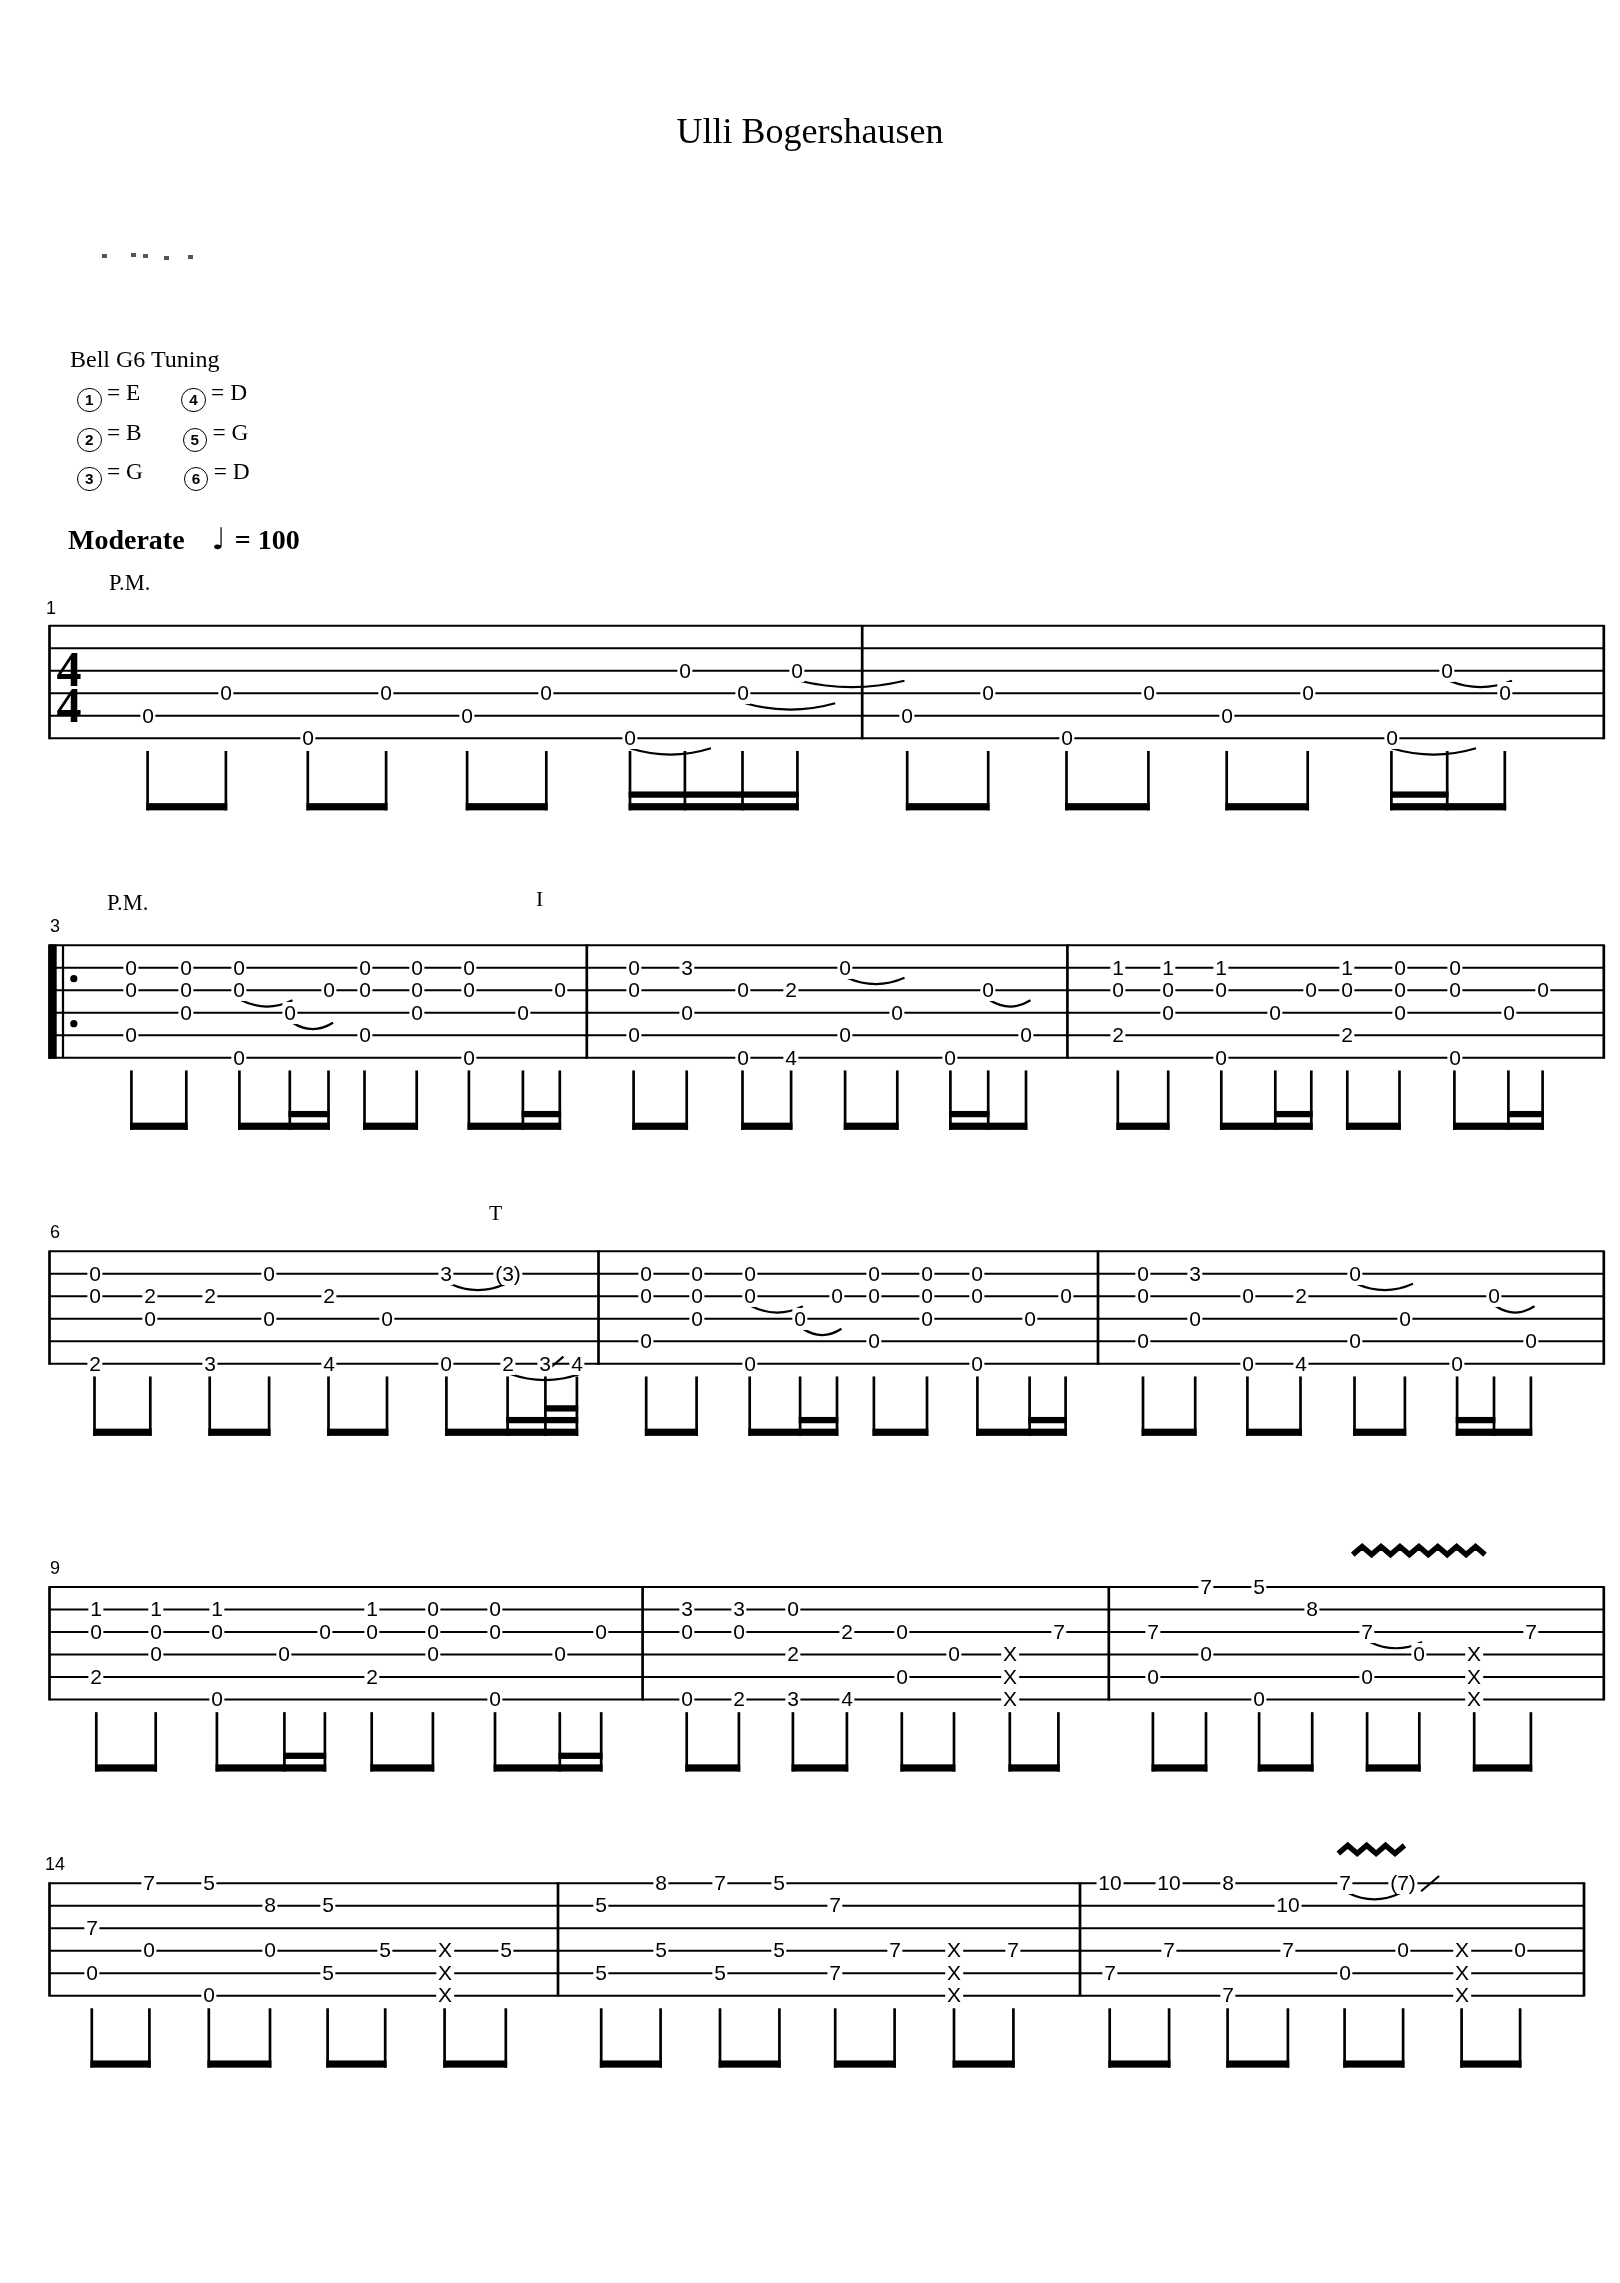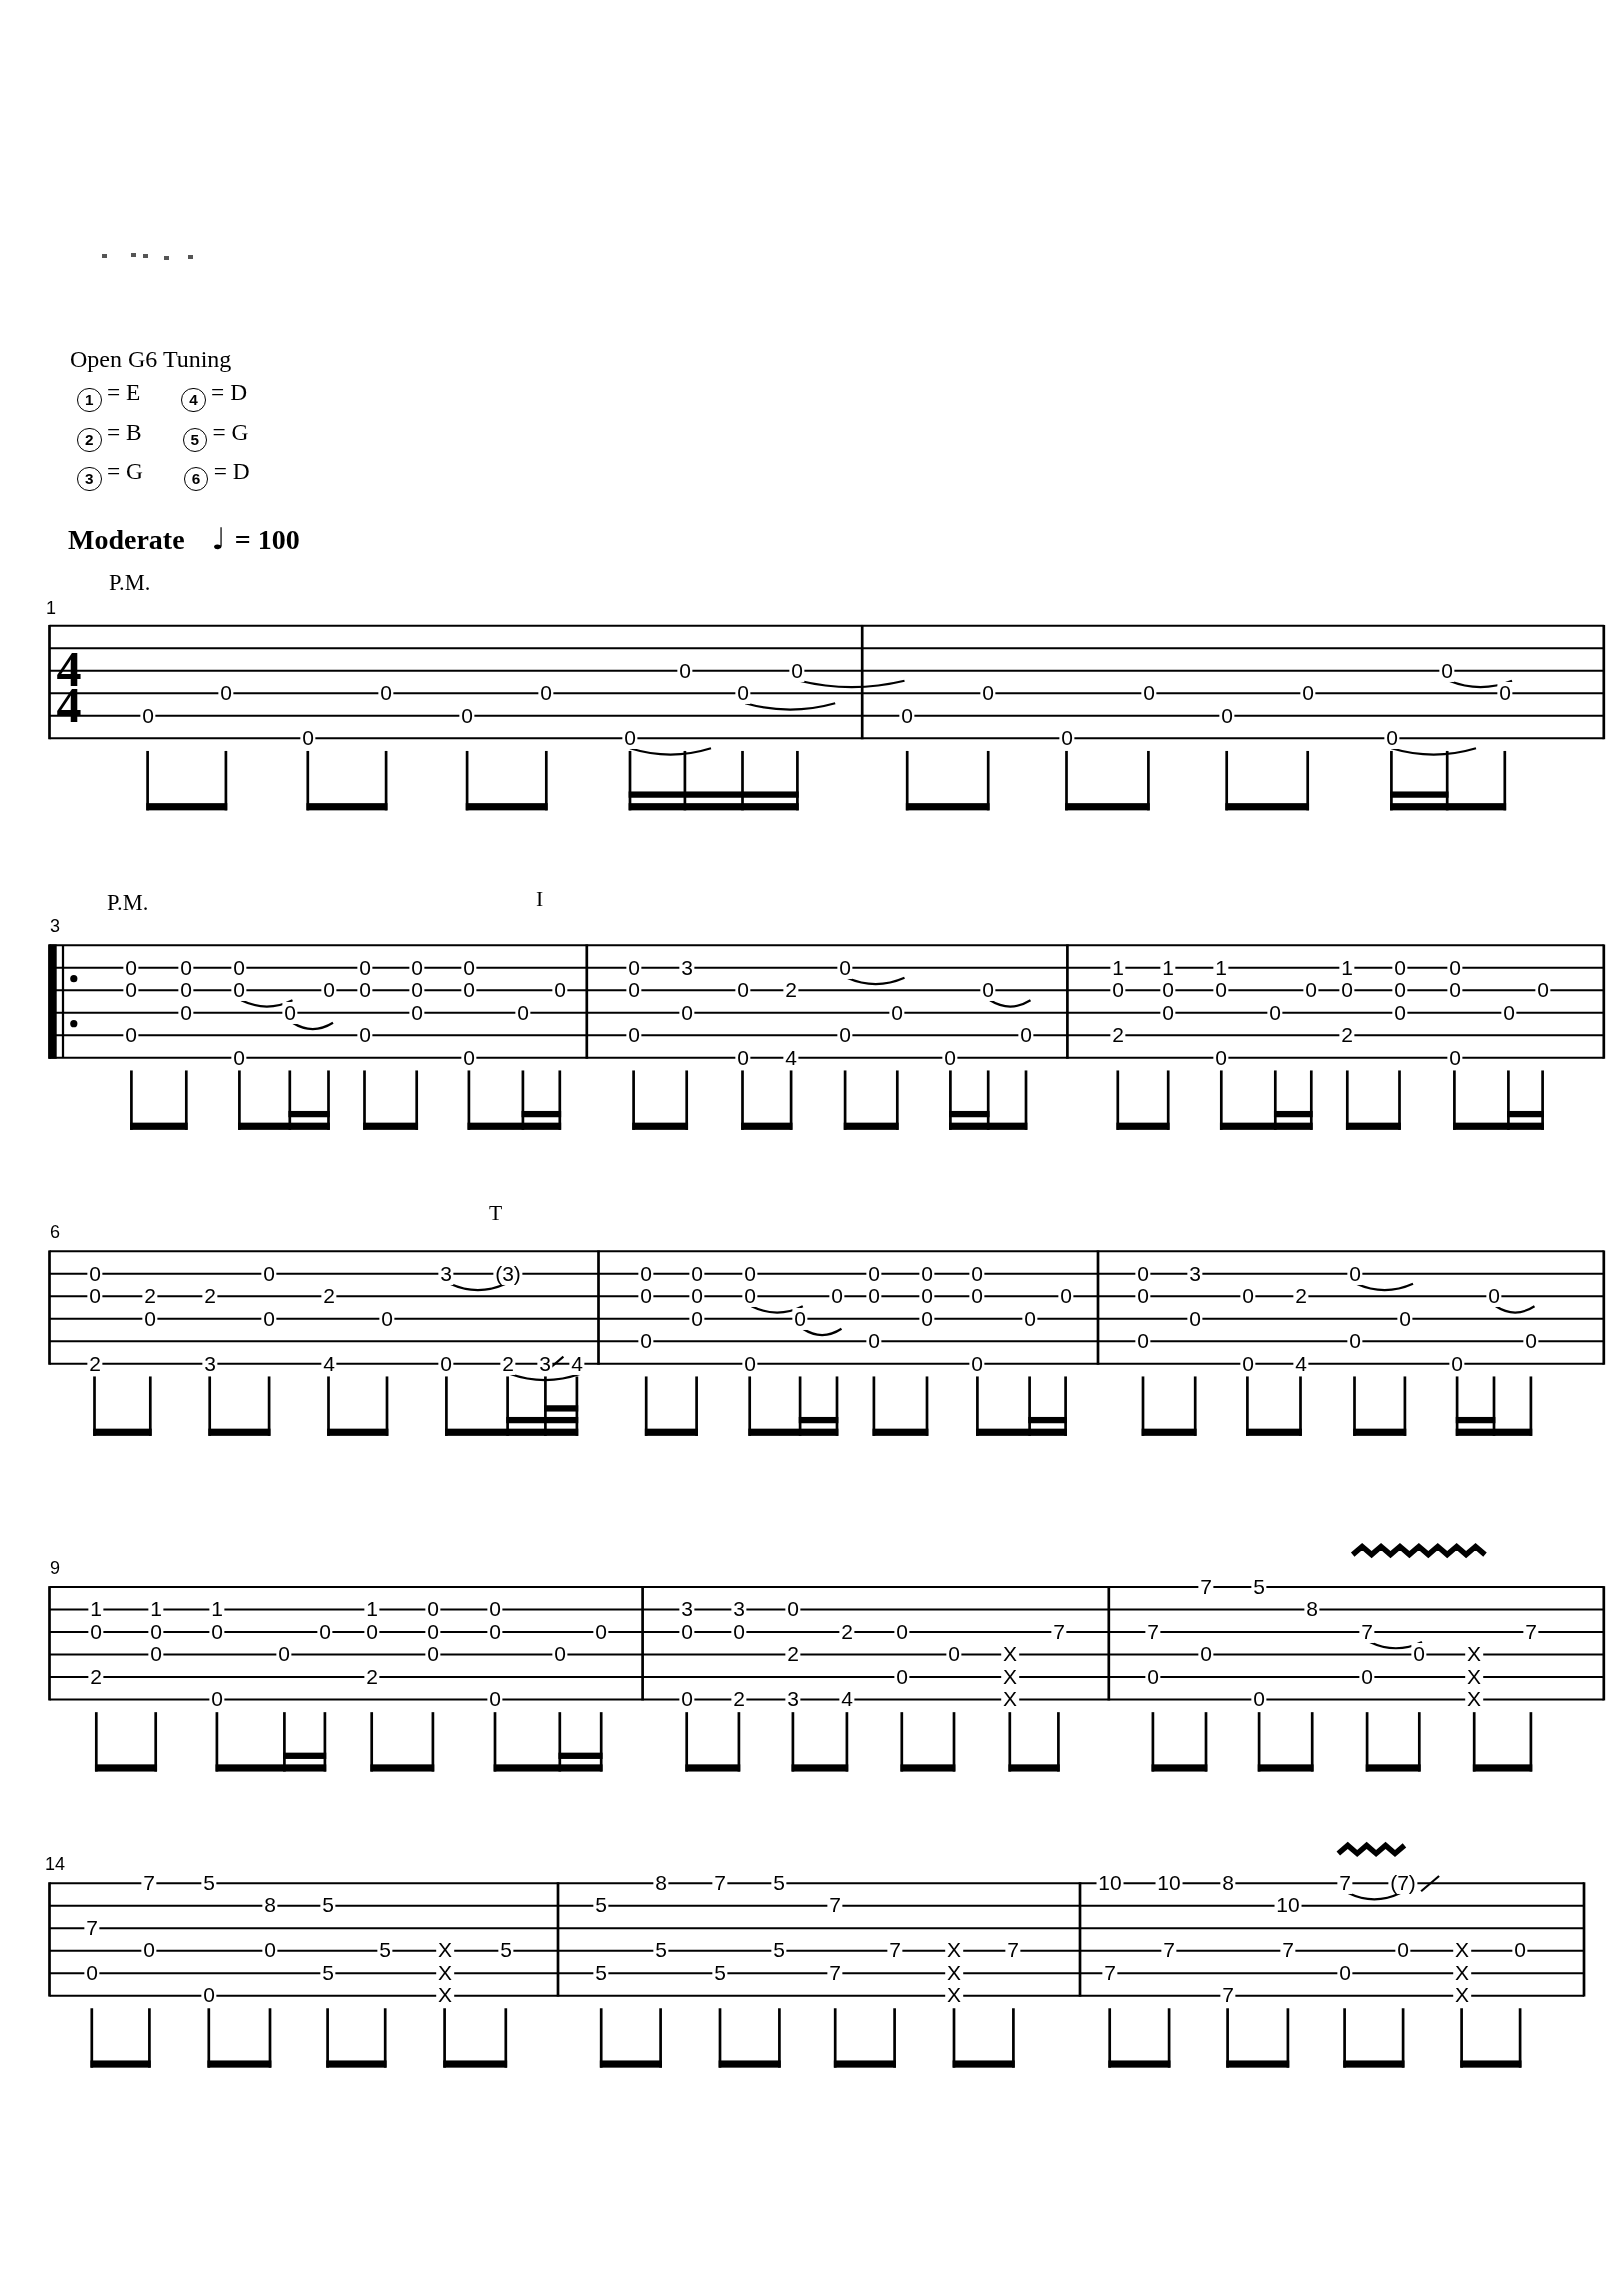--- a/index.html
+++ b/index.html
@@ -418,22 +418,23 @@
           <line x1="1689" y1="2231" x2="1689" y2="2297" stroke="#000" stroke-width="3"></line>
           <rect x="1622.5" y="2289" width="68" height="8" fill="#000"></rect>
         </g>
         <path d="M 1498 2103 Q 1527 2117 1556 2103" fill="none" stroke="#000" stroke-width="2.4"></path>
         <line x1="1579" y1="2101" x2="1599" y2="2084" stroke="#000" stroke-width="2.4"></line>
       </g>
       <path d="M 1503 1727 l 10.5 -9 l 10.5 9 l 10.5 -9 l 10.5 9 l 10.5 -9 l 10.5 9 l 10.5 -9 l 10.5 9 l 10.5 -9 l 10.5 9 l 10.5 -9 l 10.5 9 l 10.5 -9 l 10.5 9" fill="none" stroke="#000" stroke-width="6" stroke-linejoin="miter"></path>
       <path d="M 1487 2059 l 10.5 -9 l 10.5 9 l 10.5 -9 l 10.5 9 l 10.5 -9 l 10.5 9 l 10.5 -9" fill="none" stroke="#000" stroke-width="6" stroke-linejoin="miter"></path>
     </svg>
 
+  <div class="composer">Ulli Bogershausen</div>
 
-  <div class="tun-head">Open G6 Tuning</div>
+  <div class="tun-head">Bell G6 Tuning</div>
 
   <div class="tun-row" style="left:77px;top:379px">
     <span class="circ">1</span><span class="eq">= E</span><span class="gap"></span><span class="circ">4</span><span class="eq">= D</span>
   </div>
   <div class="tun-row" style="left:77px;top:419px">
     <span class="circ">2</span><span class="eq">= B</span><span class="gap"></span><span class="circ">5</span><span class="eq">= G</span>
   </div>
   <div class="tun-row" style="left:77px;top:458px">
     <span class="circ">3</span><span class="eq">= G</span><span class="gap"></span><span class="circ">6</span><span class="eq">= D</span>
   </div>

